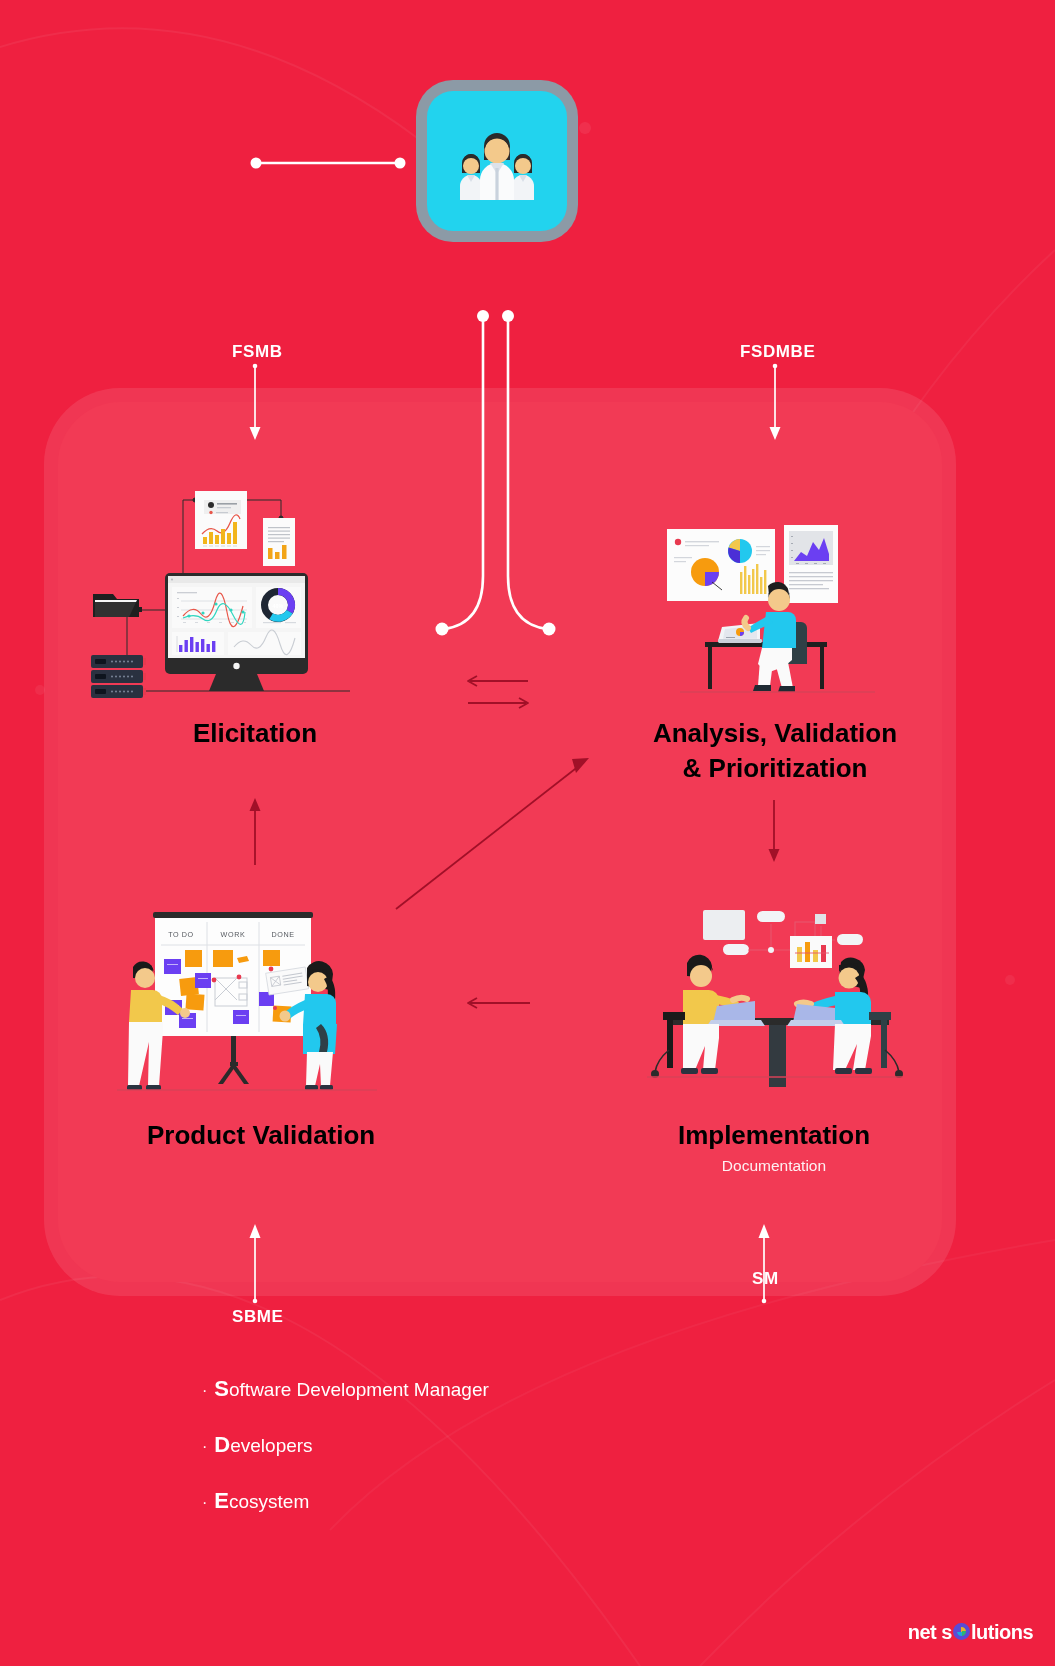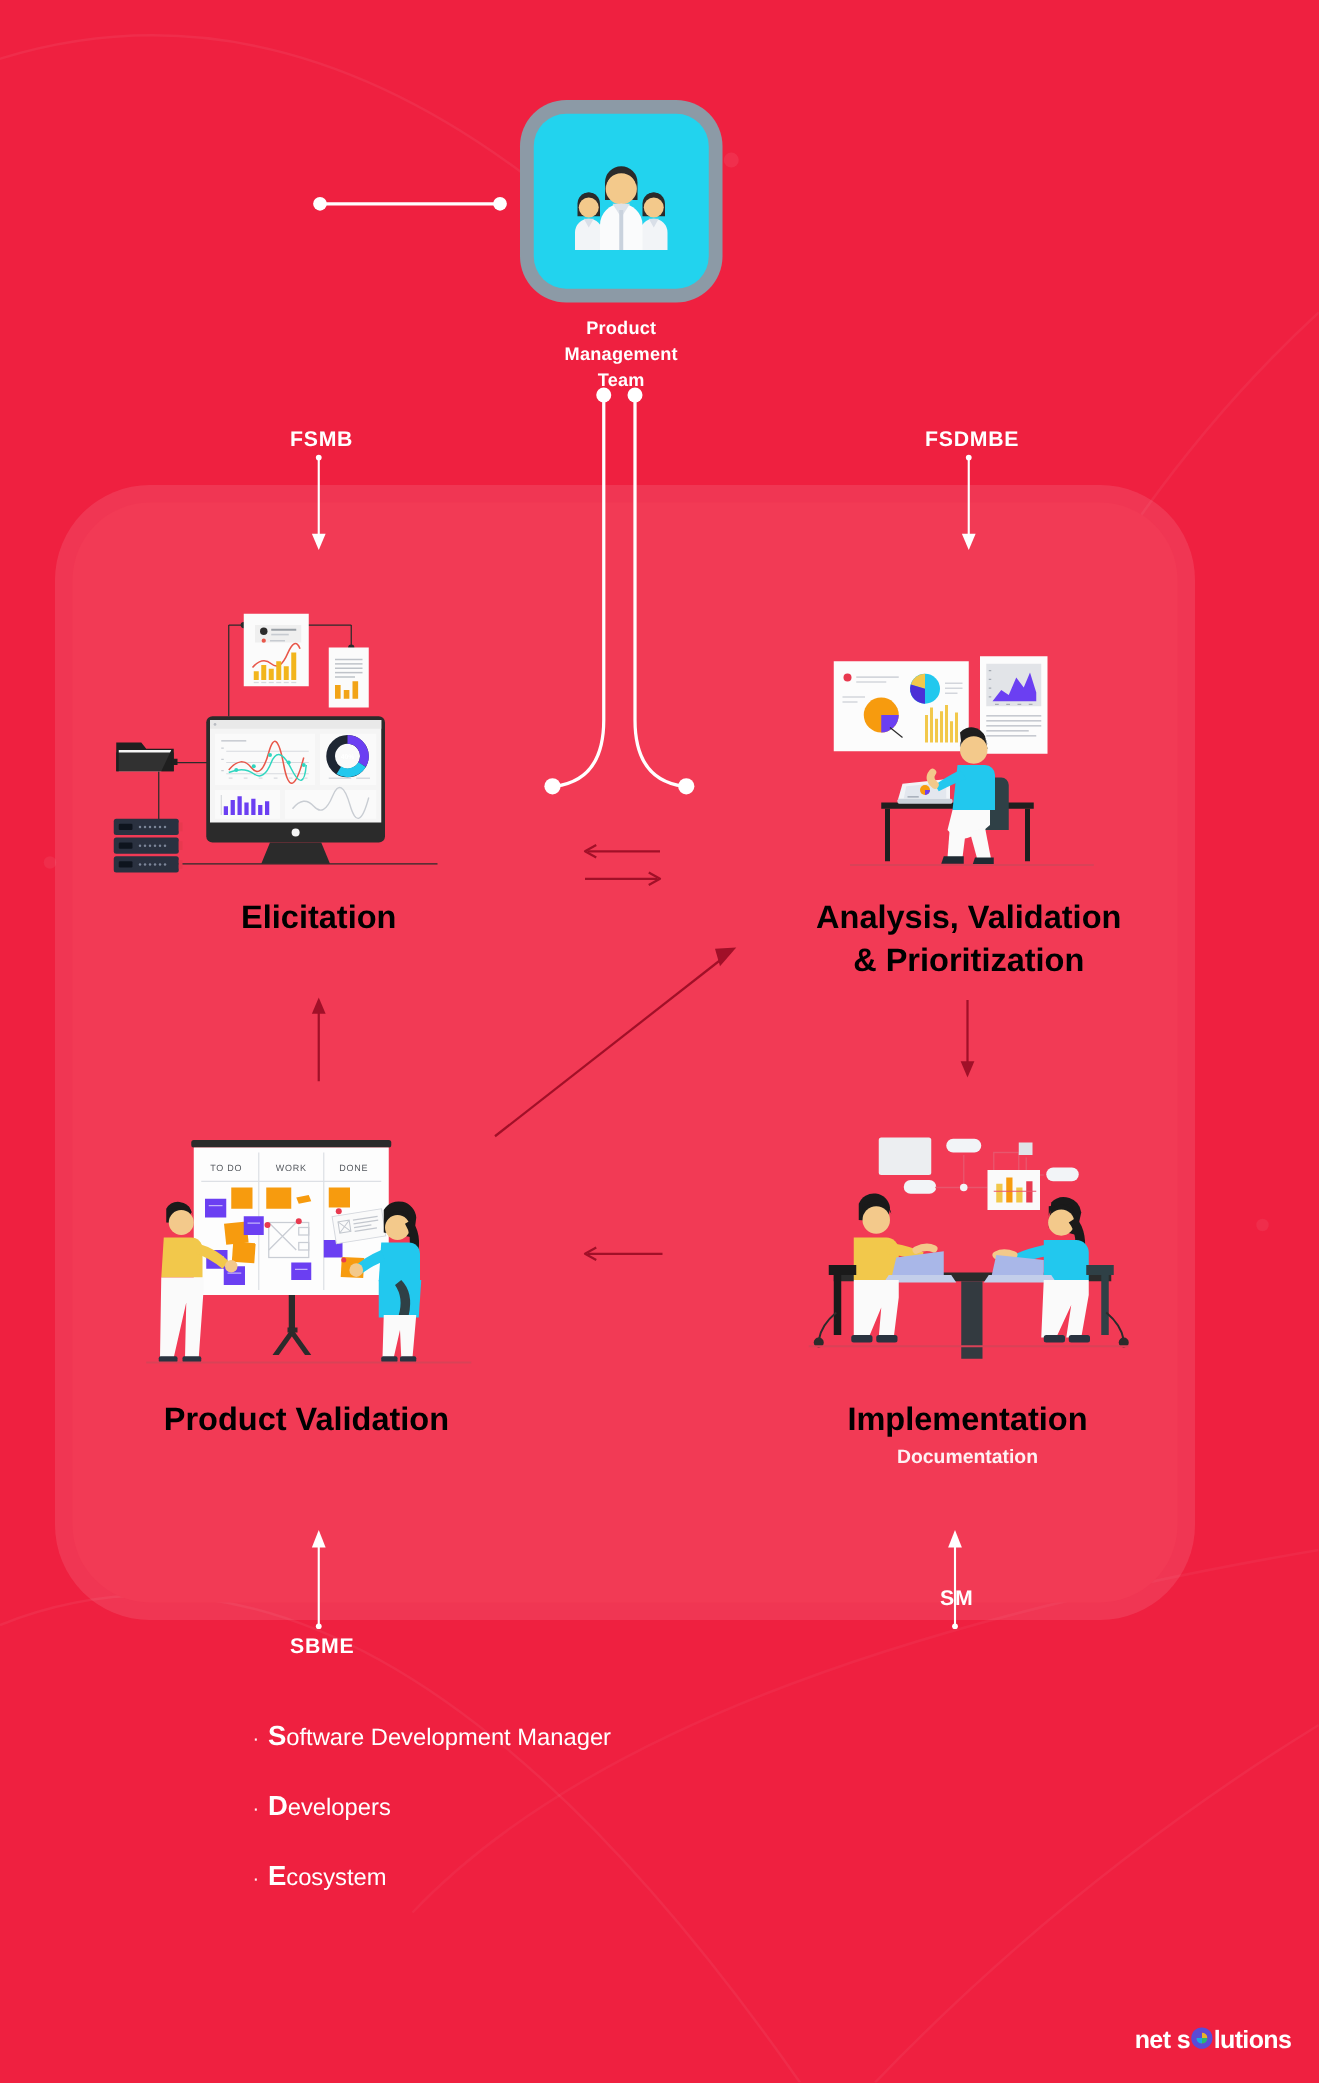--- a/index.html
+++ b/index.html
@@ -45,21 +45,21 @@
     letter-spacing:.6px; color:#fff; white-space:nowrap;
   }
 
   
   .stage-title {
     position:absolute; text-align:center; font-size:26px;
     font-weight:bold; color:#000000; line-height:1.35; white-space:nowrap;
   }
   .stage-sub {
     position:absolute; text-align:center; font-size:15.5px;
-    color:#fff; opacity:.93; white-space:nowrap;font-weight:bold;
+    color:#fff; opacity:.93; white-space:nowrap;
   }
 
   
   .legend { position:absolute;margin-left:32px; }
   .legend-item {
     font-size:19px; color:#fff; line-height:1; margin-bottom:34px;
     white-space:nowrap; font-weight:300;
   }
   .legend-item .bullet { font-size:16px; margin-right:7px; opacity:.95; }
   .legend-item .cap { font-weight:bold; font-size:22px; }
@@ -117,22 +117,20 @@
         <path d="M67 53 l4 7 l4 -7 z" fill="#D9DFE8"></path>
 
         <path d="M32 24 a13 13 0 0 1 26 0 v14 h-26 z" fill="#2B2B2B"></path>
         <circle cx="45" cy="29" r="12.5" fill="#F3C98B"></circle>
         <path d="M33 28 a12 12 0 0 1 24 0 v-4 a12 12 0 0 0 -24 0 z" fill="#2B2B2B"></path>
         <path d="M28 78 v-20 a17 17 0 0 1 17 -17 a17 17 0 0 1 17 17 v20 z" fill="#FAFBFC"></path>
         <path d="M38 41 l7 11 l7 -11 z" fill="#DCE2EA"></path>
         <rect x="43.4" y="46" width="3.2" height="32" fill="#C9D2DD"></rect>
       </svg>
     </div>
-    <div class="card-label" style="white-space:pre-line;">Product Management
-Team</div>
   </div>
 
   <svg class="abs" style="left:248px; top:150px;" width="160" height="26">
     <line x1="10" y1="13" x2="150" y2="13" stroke="#fff" stroke-width="2.6"></line>
     <circle cx="8" cy="13" r="5.5" fill="#fff"></circle>
     <circle cx="152" cy="13" r="5.5" fill="#fff"></circle>
   </svg>
 
   <svg class="abs" style="left:430px; top:308px;" width="140" height="330">
     <circle cx="53" cy="8" r="6" fill="#fff"></circle>
@@ -506,21 +504,21 @@
     <circle cx="170" cy="116" r="5.5" fill="#F3C98B"></circle>
     <path d="M188 124 h34 l-2 30 h-32 z" fill="#22C8EE"></path>
     <path d="M192 152 h26 l-3 34 h-9 l-1 -22 l-5 22 h-9 z" fill="#FAFAFA"></path>
     <path d="M206 124 q10 10 6 28 l-8 0 q4 -14 -3 -24 z" fill="#2F4046"></path>
     <rect x="190" y="185" width="13" height="5" rx="1.5" fill="#2A3340"></rect>
     <rect x="205" y="185" width="13" height="5" rx="1.5" fill="#2A3340"></rect>
 
     <line x1="2" y1="190" x2="262" y2="190" stroke="#D94257" stroke-width="1.6"></line>
   </svg>
 
-  <div class="stage-title" style="left:131px; top:1118px; width:214px;">Product Validation</div>
+  <div class="stage-title" style="left:147px; top:1118px; width:214px;">Product Validation</div>
 
   <svg class="abs" style="left:645px; top:900px;" width="262" height="200" viewBox="0 0 262 200">
 
     <rect x="58" y="10" width="42" height="30" rx="2" fill="#ECEEF1"></rect>
     <rect x="112" y="11" width="28" height="11" rx="5.5" fill="#F2F4F7"></rect>
     <rect x="150" y="22" width="20" height="18" fill="none" stroke="#E8566D" stroke-width="1.1"></rect>
     <rect x="170" y="14" width="11" height="10" fill="#E0E3E8"></rect>
     <rect x="192" y="34" width="26" height="11" rx="5.5" fill="#F2F4F7"></rect>
     <rect x="78" y="44" width="26" height="11" rx="5.5" fill="#F2F4F7"></rect>
 

